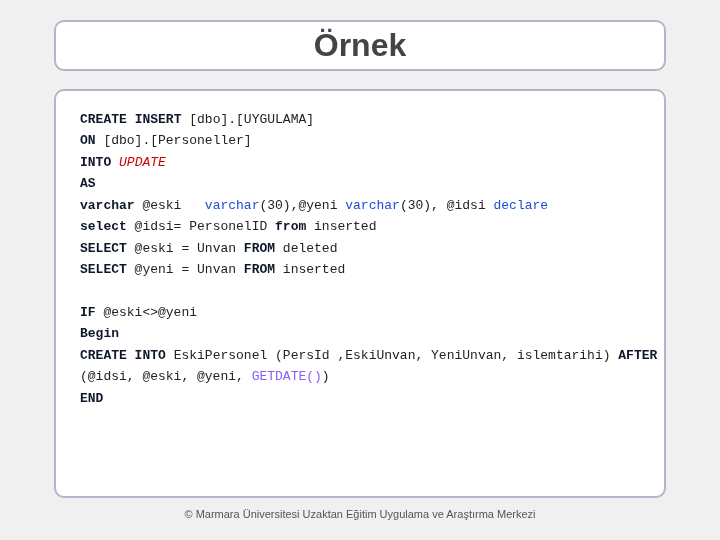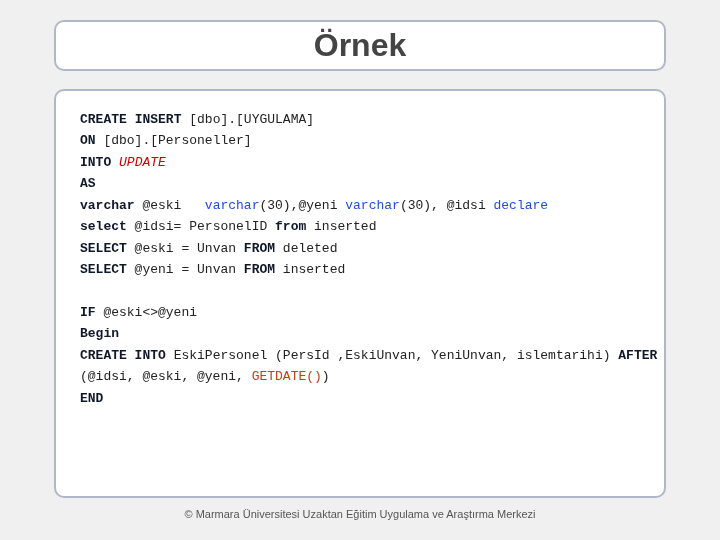--- a/index.html
+++ b/index.html
@@ -50,21 +50,21 @@
       font-family: 'Courier New', Courier, monospace;
       font-size: 13px;
       line-height: 1.65;
       color: #222;
       white-space: pre;
     }
 
     .kw-blue { color: #0f172a; font-weight: bold; }
     .kw-red { color: #cc0000; font-style: italic; }
     .kw-green { color: #1d4ed8; }
-    .kw-orange { color: #c2410c; }
+    .kw-orange { color: #8b5cf6; }
 
     .footer {
       margin-top: 10px;
       font-size: 11px;
       color: #555;
     }
   </style>
 </head>
 <body>
 

